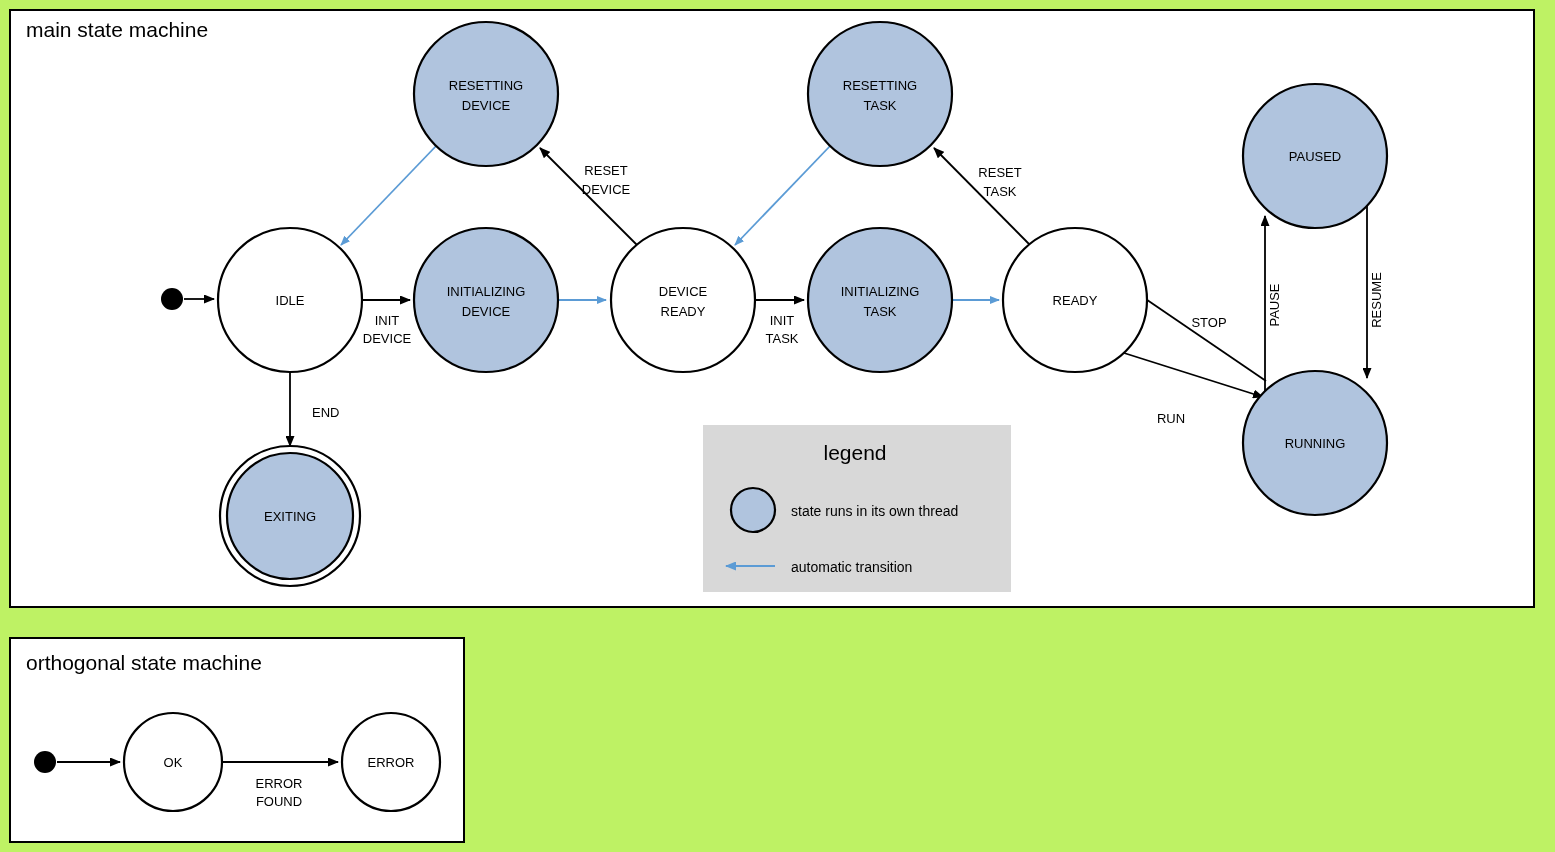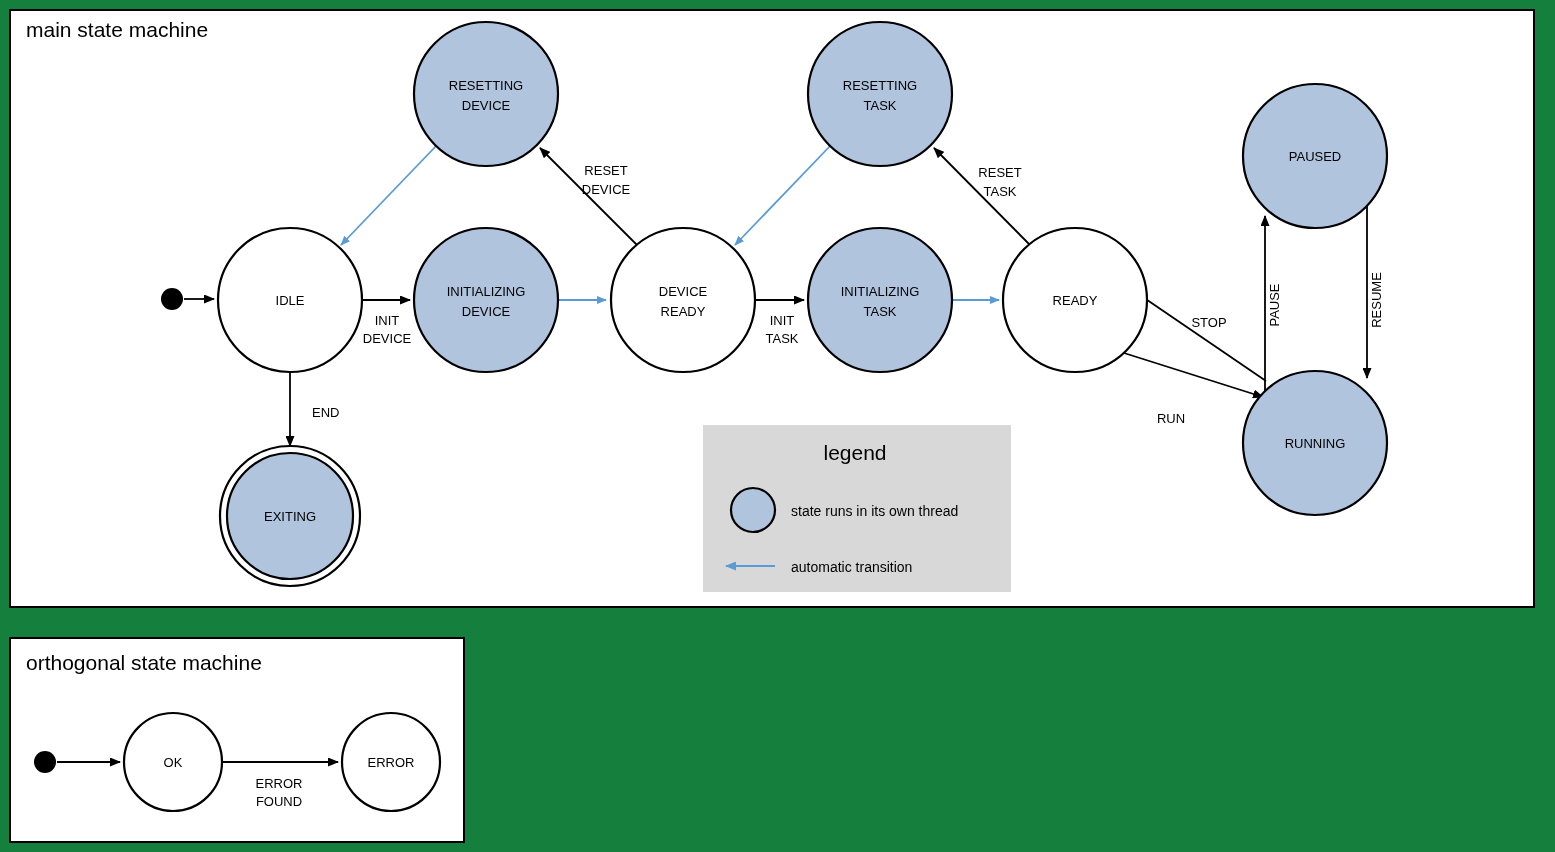--- a/index.html
+++ b/index.html
@@ -5,21 +5,21 @@
   html, body {
     margin: 0;
     padding: 0;
     background: #ffffff;
     font-family: "Liberation Sans", sans-serif;
   }
   #canvas {
     position: relative;
     width: 1555px;
     height: 852px;
-    background: #15803d;
+    background: #bef264;
     overflow: hidden;
   }
   svg.diagram {
     position: absolute;
     left: 0;
     top: 0;
     width: 1555px;
     height: 852px;
   }
   .frame {

